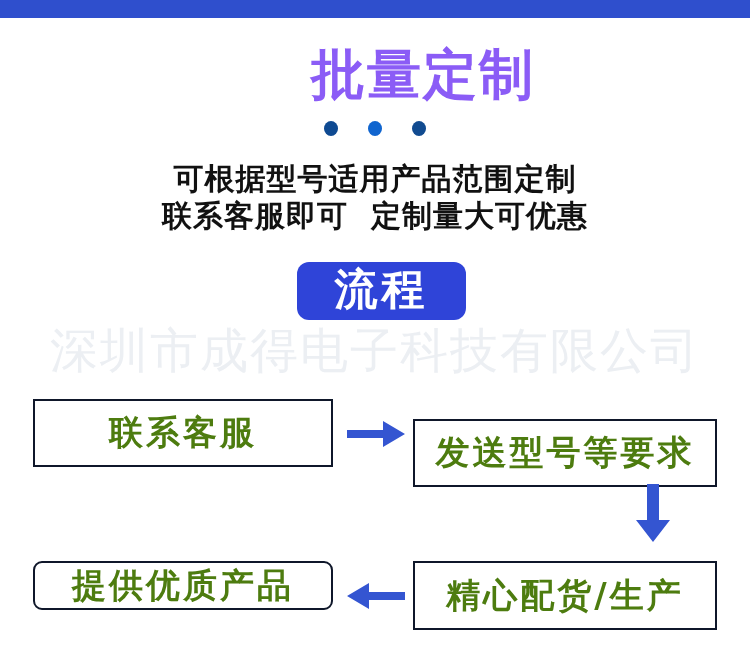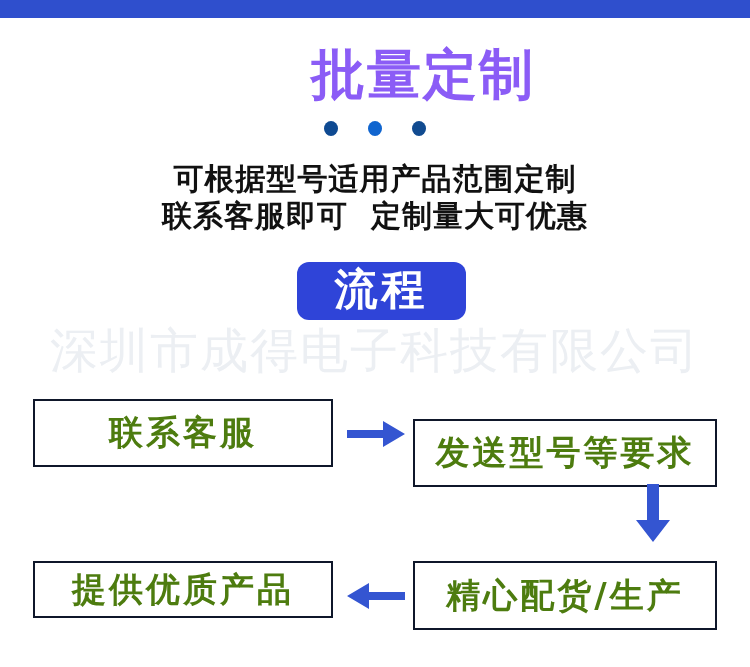--- a/index.html
+++ b/index.html
@@ -142,21 +142,21 @@
     font-size: 34px;
     font-weight: 700;
     color: #4d7c0f;
     letter-spacing: 3px;
     white-space: nowrap;
   }
 
   .box-contact   { left: 33px;  top: 399px; width: 300px; height: 68px; }
   .box-send      { left: 413px; top: 399px; width: 304px; height: 68px; margin-top: 20px; }
   .box-produce   { left: 413px; top: 561px; width: 304px; height: 69px; }
-  .box-deliver   { left: 33px;  top: 561px; width: 300px; height: 57px; }
+  .box-deliver   { left: 33px;  top: 561px; width: 300px; height: 49px; border-radius: 9px; }
 
   
   .arrow {
     position: absolute;
   }
   .arrow-right { left: 347px; top: 418px; width: 60px; height: 32px; }
   .arrow-down  { left: 632px; top: 484px; width: 42px; height: 60px; }
   .arrow-left  { left: 343px; top: 580px; width: 62px; height: 32px; }
 </style>
 </head>

